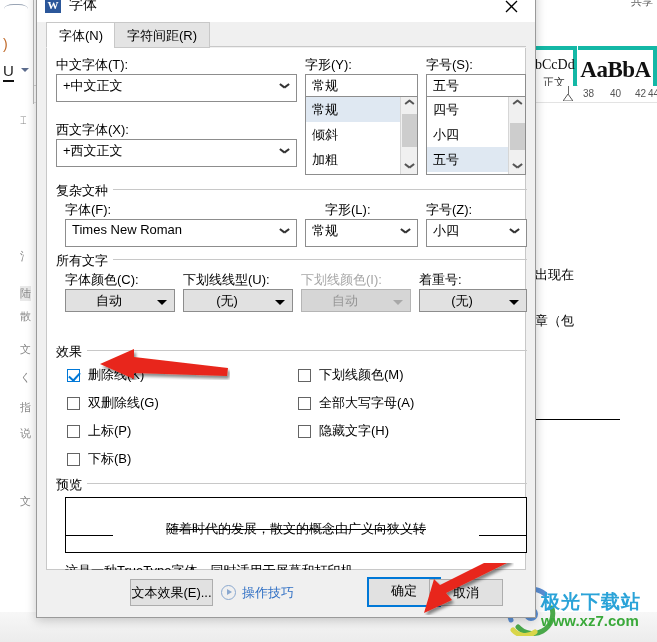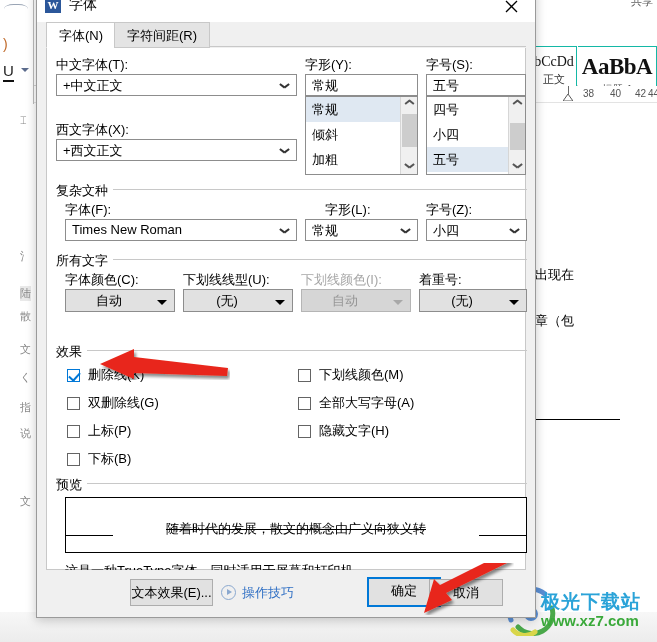--- a/index.html
+++ b/index.html
@@ -8,21 +8,21 @@
     width:657px; height:642px; overflow:hidden; position:relative;
     font-family:"Liberation Sans","DejaVu Sans",sans-serif;
     font-size:12px; color:#000; background:#fff;
   }
 
   
   #bg { position:absolute; inset:0; background:#fff; }
   .bg-ribbon-top { position:absolute; left:0; top:0; width:657px; height:22px; background:#fff; }
   .share-frag { position:absolute; right:4px; top:-6px; font-size:11px; color:#444; opacity:.85; white-space:nowrap;}
   .ribbon-band { position:absolute; left:0; top:22px; width:657px; height:64px; background:#fff; border-bottom:1px solid #d4d4d4; }
-  .style-gallery { position:absolute; top:24px; height:58px; border:1px solid #14b8a6; background:#fff; }
+  .style-gallery { position:absolute; top:24px; height:58px; border:4px solid #14b8a6; background:#fff; }
   .sg1 { left:531px; width:46px; }
   .sg2 { left:578px; width:79px; border-left:none;}
   .sg-samp { text-align:center; margin-top:7px; font-family:"Liberation Serif","DejaVu Serif",serif; color:#111; }
   .sg1 .sg-samp { font-size:14px; }
   .sg2 .sg-samp { font-size:23px; font-weight:bold; letter-spacing:-.5px; }
   .sg-name { text-align:center; font-size:11px; color:#333; margin-top:2px; }
   .sg2 .sg-name { color:#555; }
 
   .ruler { position:absolute; left:0; top:86px; width:657px; height:17px; background:#fff; border-bottom:1px solid #e3e3e3;}
   .ruler-tick { position:absolute; top:2px; font-size:10px; color:#555; }
@@ -63,21 +63,21 @@
   .tabs { position:absolute; left:9px; top:0px; height:25px; right:9px; border-bottom:1px solid #c8c8c8;}
   .tab { position:absolute; top:0; height:26px; line-height:25px; padding:0 12px; font-size:13px;
     border:1px solid #c8c8c8; background:#e4e4e4; color:#000;}
   .tab.sel { background:#fff; border-bottom:1px solid #fff; }
 
   .panel { position:absolute; left:9px; top:26px; right:9px; bottom:47px; background:#fff; border:1px solid #c8c8c8; border-top:none;}
 
   .lbl { position:absolute; font-size:13px; color:#000; white-space:nowrap; }
   .lbl.dis { color:#a6a6a6; }
 
-  .combo { position:absolute; height:22px; background:#fff; border:1px solid #8d8d8d; }
+  .combo { position:absolute; height:28px; background:#fff; border:1px solid #8d8d8d; }
   .combo .cv { position:absolute; left:6px; top:2px; font-size:13px; color:#000; white-space:nowrap;}
   .chev { position:absolute; right:7px; top:8px; width:9px; height:6px; }
   .chev:before,.chev:after{content:"";position:absolute;top:0;width:6px;height:1.6px;background:#333;}
   .chev:before{left:0;transform:rotate(38deg);transform-origin:left center;}
   .chev:after{right:0;transform:rotate(-38deg);transform-origin:right center;}
 
   .listbox { position:absolute; background:#fff; border:1px solid #8d8d8d; overflow:hidden; }
   .li { position:relative; height:25px; line-height:25px; padding-left:6px; font-size:13px; color:#000; }
   .li.sel { background:#dfe8f2; }
   .sbar { position:absolute; right:0; top:0; width:17px; bottom:0; background:#f0f0f0; border-left:1px solid #d6d6d6;}

